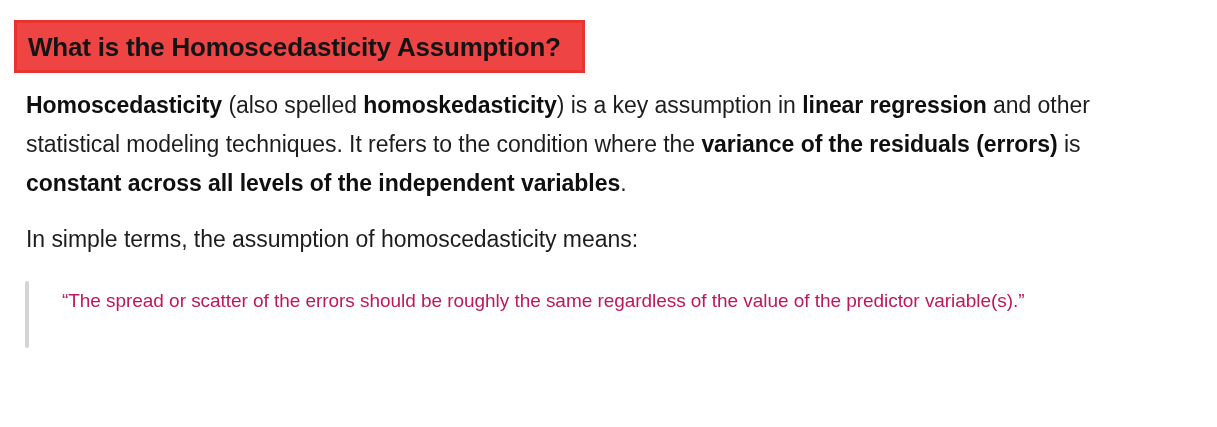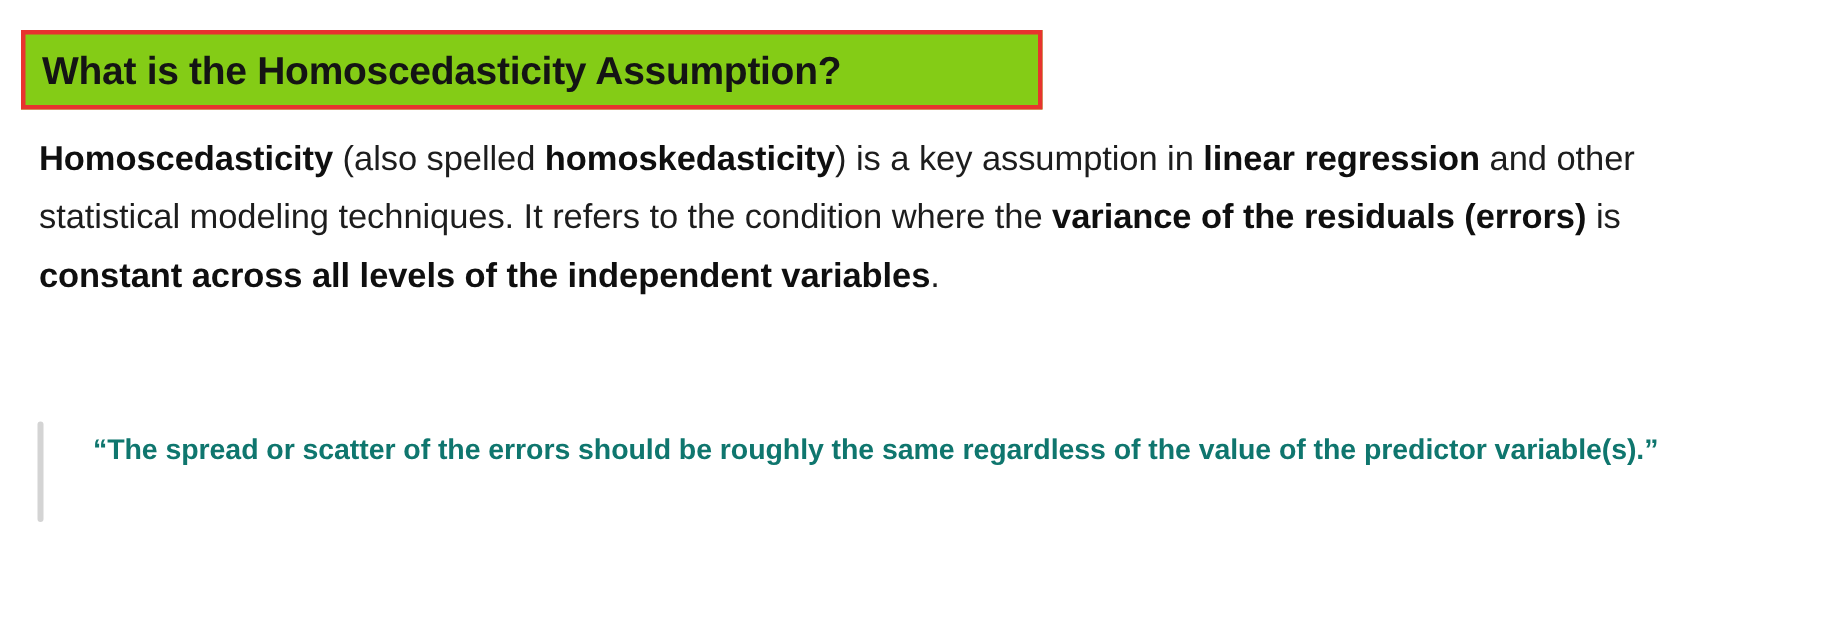--- a/index.html
+++ b/index.html
@@ -22,25 +22,25 @@
     height: 427px;
     background: #ffffff;
     box-sizing: border-box;
   }
 
   
   .heading-box {
     position: absolute;
     left: 14px;
     top: 20px;
-    width: 681px;
+    width: 571px;
     height: 53px;
     box-sizing: border-box;
     border: 3px solid #e8332e;
-    background: #84cc16;
+    background: #ef4444;
     display: flex;
     align-items: center;
   }
   .heading-text {
     margin: 0;
     padding: 0 0 0 11px;
     font-size: 26px;
     line-height: 30px;
     font-weight: bold;
     letter-spacing: -0.2px;
@@ -91,37 +91,38 @@
     top: 0;
     width: 4px;
     height: 67px;
     background: #d4d4d4;
     border-radius: 2px;
   }
   .quote-text {
     margin: 0;
     font-size: 19px;
     line-height: 39px;
-    font-weight: 700;
-    color: #0f766e;
+    font-weight: 400;
+    color: #be185d;
     letter-spacing: -0.05px;
   }
 </style>
 </head>
 <body>
 
 <div class="page" style="background: rgb(255, 255, 255);">
 
   <div class="heading-box" style="border-color: rgb(232, 51, 46);">
     <h1 class="heading-text">What is the Homoscedasticity Assumption?</h1>
   </div>
 
   <div class="body-block">
     <p class="para"><b>Homoscedasticity</b><span> (also spelled </span><b>homoskedasticity</b><span>) is a key assumption in </span><b>linear regression</b><span> and other statistical modeling techniques. It refers to the condition where the </span><b>variance of the residuals (errors)</b><span> is </span><b>constant across all levels of the independent variables</b><span>.</span></p>
     <div class="para-spacer"></div>
+    <p class="para"><span>In simple terms, the assumption of homoscedasticity means:</span></p>
   </div>
 
   <div class="quote-wrap">
     <blockquote class="quote">
       <span class="quote-bar" style="background: rgb(212, 212, 212);"></span>
       <p class="quote-text">“The spread or scatter of the errors should be roughly the same regardless of the value of the predictor variable(s).”</p>
     </blockquote>
   </div>
 
 </div>

